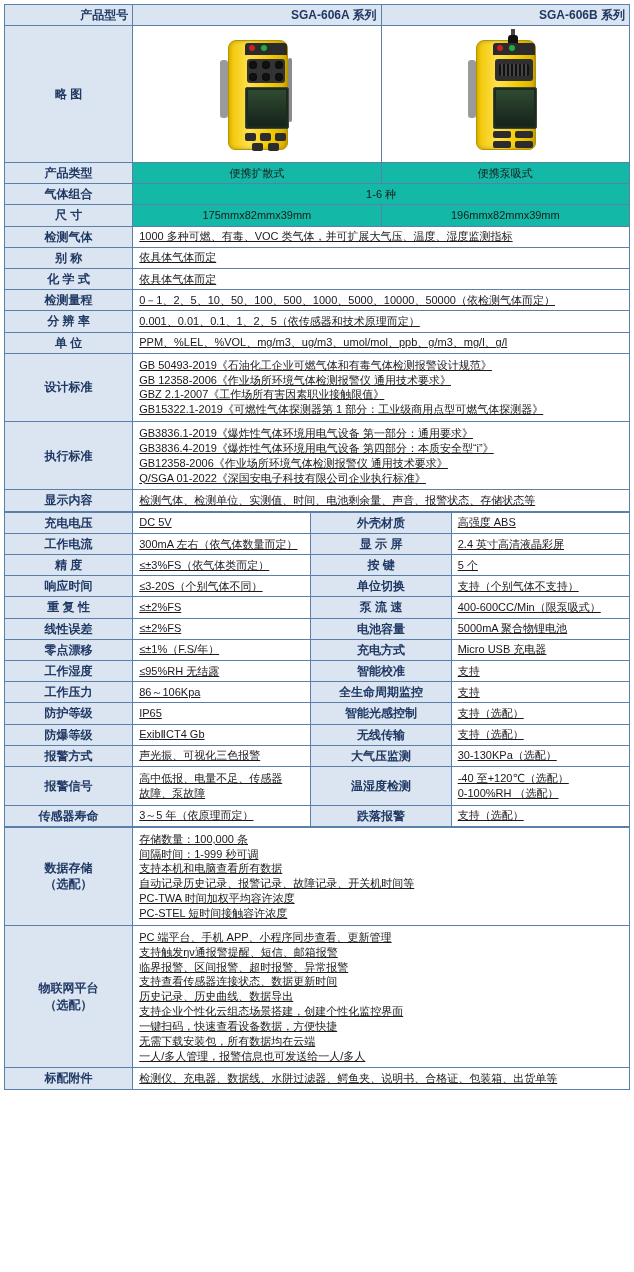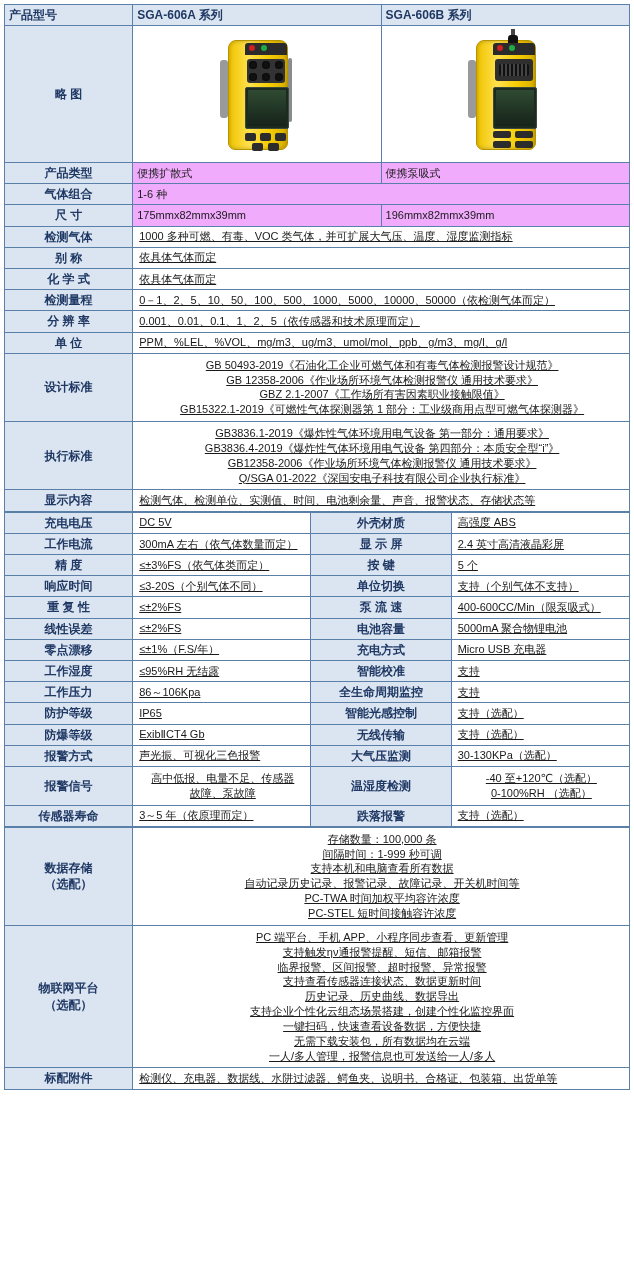--- a/index.html
+++ b/index.html
@@ -2,23 +2,23 @@
 <html><head>
 <meta charset="utf-8">
 <style>
   html,body{margin:0;padding:0;background:#ffffff;}
   body{font-family:"Liberation Sans","DejaVu Sans",sans-serif;}
   #page{width:634px;height:1272px;position:relative;box-sizing:border-box;padding:4px 4px 0 4px;}
   table{border-collapse:collapse;width:626px;table-layout:fixed;}
   td{border:1px solid #5a7fa8;font-size:11px;color:#1a1a1a;padding:2px 4px;vertical-align:middle;line-height:1.35;}
   .lbl{background:#dbe5f1;text-align:center;font-weight:bold;color:#1f3864;font-size:12px;}
   .val{background:#ffffff;text-align:left;padding-left:6px;text-decoration:underline;}
-  .valc{background:#f0abfc;text-align:left;}
-  .hdr{background:#dbe5f1;text-align:left;font-weight:bold;color:#1f3864;font-size:12px;}
-  .multi{padding-top:4px;padding-bottom:4px;text-align:center;}
+  .valc{background:#14b8a6;text-align:center;}
+  .hdr{background:#dbe5f1;text-align:right;font-weight:bold;color:#1f3864;font-size:12px;}
+  .multi{padding-top:4px;padding-bottom:4px;}
   .multi div{white-space:nowrap;}
   .imgcell{background:#ffffff;text-align:center;padding:6px 0;}
   .devwrap{display:inline-block;position:relative;}
   
   .dev{position:relative;width:74px;height:120px;margin:0 auto;}
   .body{position:absolute;left:8px;top:8px;width:58px;height:108px;background:linear-gradient(90deg,#f0c400 0%,#ffe14d 35%,#f5cc00 70%,#d9ae00 100%);border-radius:8px 8px 7px 7px;border:1px solid #b89400;box-shadow:inset 0 0 4px rgba(0,0,0,.25);}
   .screen{position:absolute;left:16px;top:46px;width:42px;height:40px;background:#1d2a1f;border:1px solid #3b4a3c;border-radius:2px;}
   .screen:after{content:"";position:absolute;left:2px;top:2px;right:2px;bottom:2px;background:linear-gradient(180deg,#2f4a32,#16231a);}
   .top{position:absolute;left:16px;top:2px;width:42px;height:12px;background:#2b2b2b;border-radius:3px 3px 0 0;}
   .grill{position:absolute;left:18px;top:18px;width:38px;height:24px;background:#333;border-radius:3px;}

